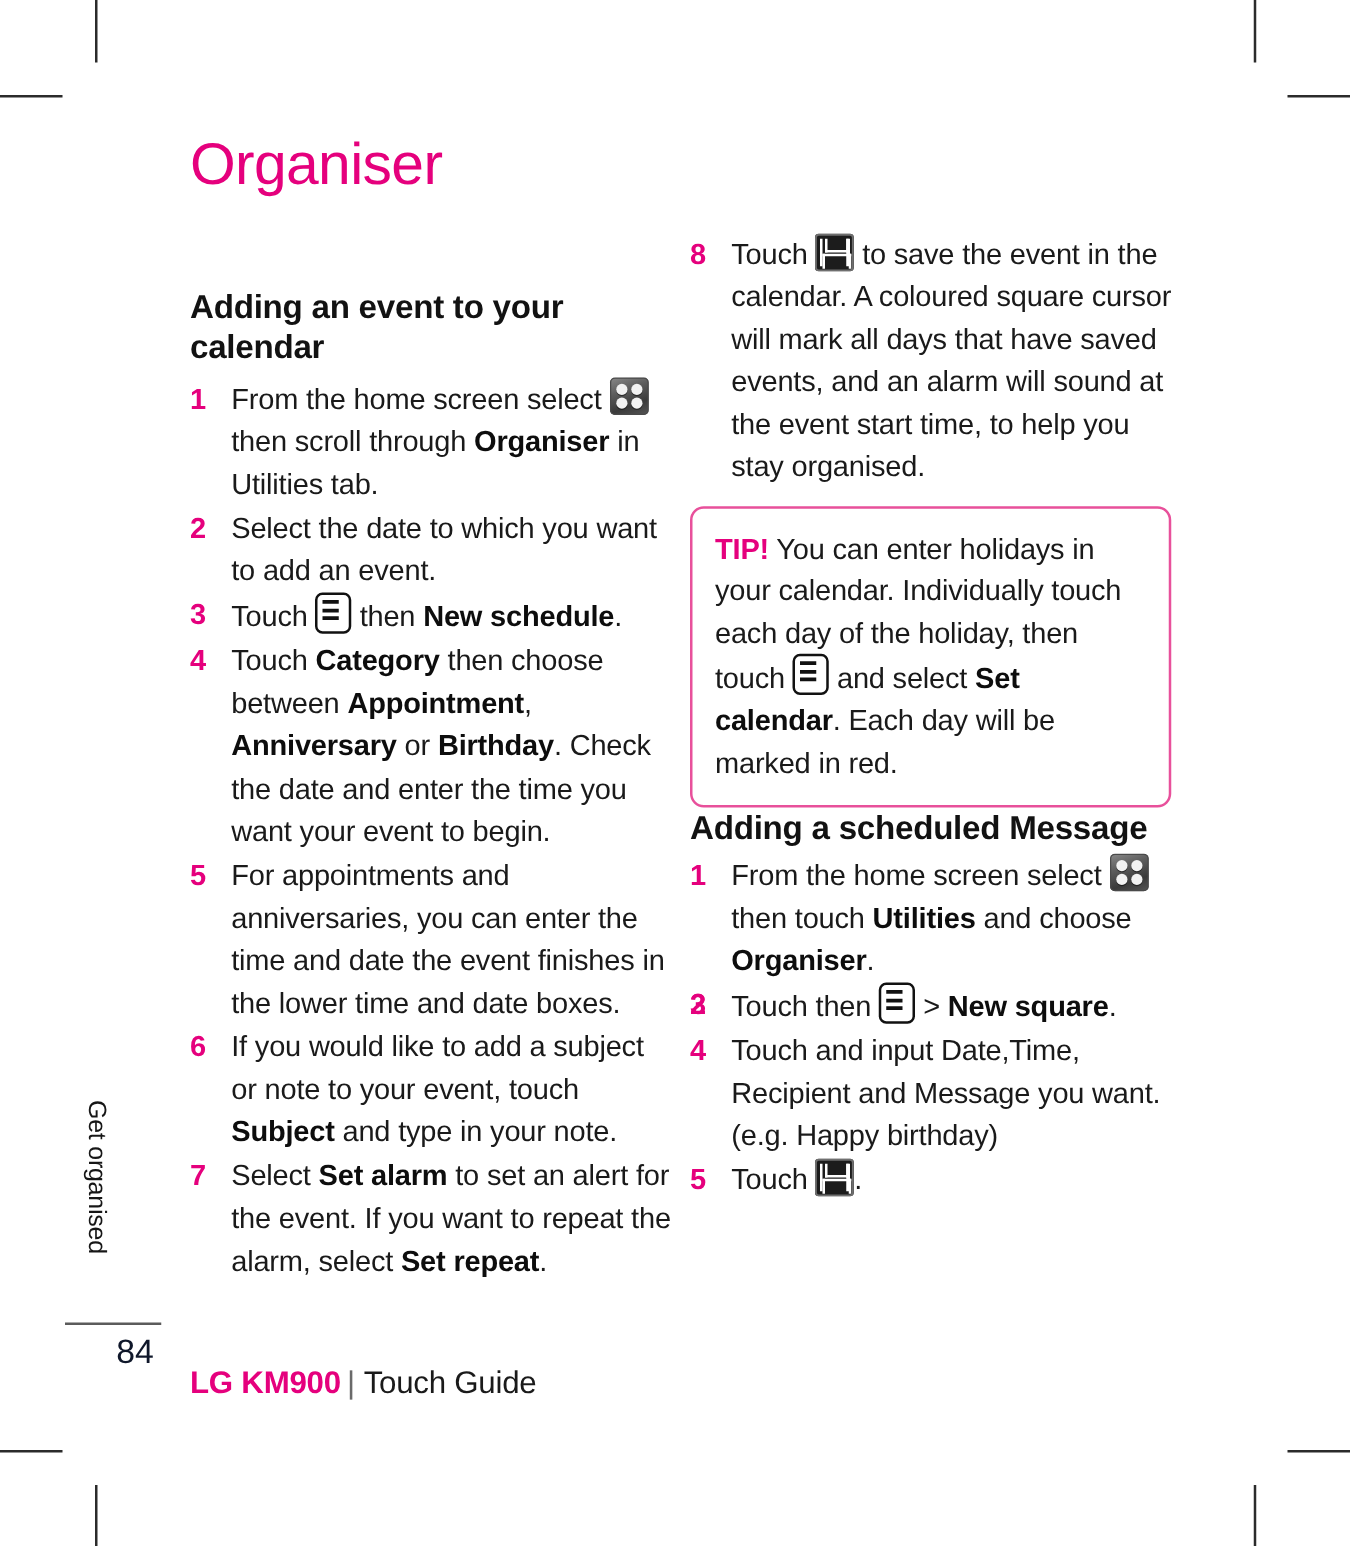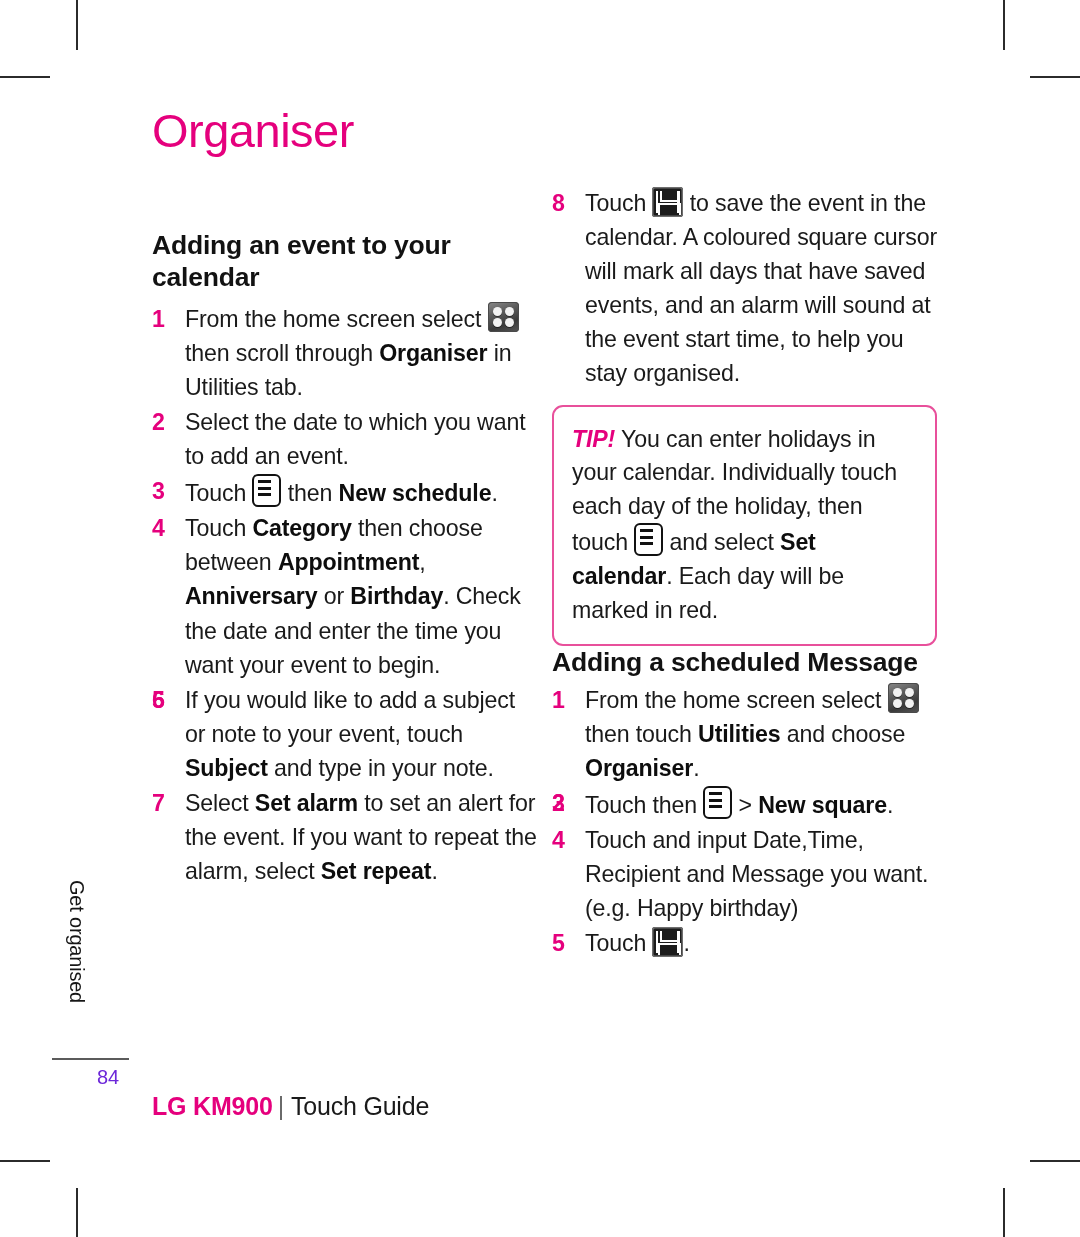--- a/index.html
+++ b/index.html
@@ -176,21 +176,20 @@
     border-radius: 11px;
     padding: 16px 18px 17px 18px;
     margin-top: 14px;
     font-size: 23.2px;
     line-height: 1.45;
     letter-spacing: -0.15px;
   }
   .tipbox .tiplabel {
     font-weight: bold;
     color: #e5007d;
-    font-style: italic;
   }
 
   
   .sidetab {
     position: absolute;
     left: 88px;
     top: 880px;
     width: 230px;
     font-size: 20px;
     color: #161616;
@@ -208,22 +207,22 @@
     height: 2px;
     background: #5b5b5b;
   }
 
   .pagenum {
     position: absolute;
     left: 86px;
     top: 1066px;
     width: 44px;
     text-align: center;
-    font-size: 20px;
-    color: #6d28d9;
+    font-size: 27px;
+    color: #0f172a;
   }
 
   
   .footer {
     position: absolute;
     left: 152px;
     top: 1092px;
     font-size: 25px;
     letter-spacing: -0.2px;
     color: #1a1a1a;
@@ -252,21 +251,21 @@
 
   <div class="title">Organiser</div>
 
   <div class="col col-left">
     <h2 class="section">Adding an event to your calendar</h2>
     <ol class="steps" id="left-steps">
         <li><span class="num">1</span><span>From the home screen select <span class="ico ico-grid"><i></i><i></i><i></i><i></i></span> then scroll through <b>Organiser</b> in Utilities tab.</span></li>
         <li><span class="num">2</span><span>Select the date to which you want to add an event.</span></li>
         <li><span class="num">3</span><span>Touch <span class="ico ico-menu"><i></i><i></i><i></i></span> then <b>New schedule</b>.</span></li>
         <li><span class="num">4</span><span>Touch <b>Category</b> then choose between <b>Appointment</b>, <b>Anniversary</b> or <b>Birthday</b>. Check the date and enter the time you want your event to begin.</span></li>
-        <li><span class="num">5</span></li>
+        <li><span class="num">5</span><span>For appointments and anniversaries, you can enter the time and date the event finishes in the lower time and date boxes.</span></li>
         <li><span class="num">6</span><span>If you would like to add a subject or note to your event, touch <b>Subject</b> and type in your note.</span></li>
         <li><span class="num">7</span><span>Select <b>Set alarm</b> to set an alert for the event. If you want to repeat the alarm, select <b>Set repeat</b>.</span></li>
       </ol>
   </div>
 
   <div class="col col-right">
     <ol class="steps" id="right-steps-cont">
         <li><span class="num">8</span><span>Touch <span class="ico ico-save"><i class="side-l"></i><i class="side-r"></i><i class="shutter"></i><i class="label"></i></span> to save the event in the calendar. A coloured square cursor will mark all days that have saved events, and an alarm will sound at the event start time, to help you stay organised.</span></li>
       </ol>
 

